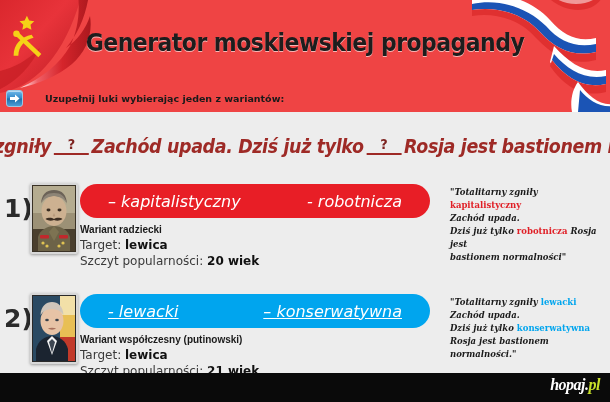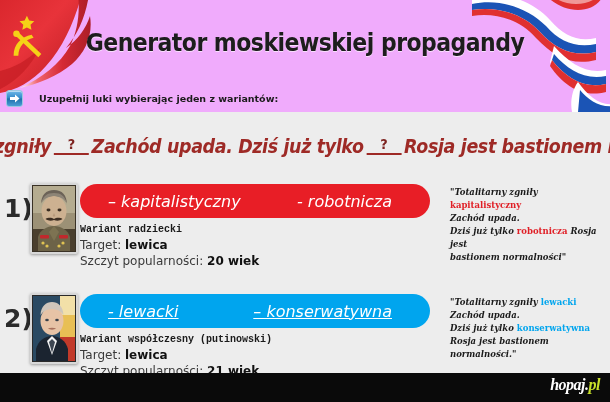--- a/index.html
+++ b/index.html
@@ -20,21 +20,21 @@
     background: #ededed;
     overflow: hidden;
   }
 
   
   .banner {
     position: absolute;
     left: 0; top: 0;
     width: 610px;
     height: 112px;
-    background: #f0abfc;
+    background: #ef4444;
     overflow: hidden;
   }
 
   
   .soviet-flag {
     position: absolute;
     left: -6px; top: -6px;
     width: 118px;
     height: 104px;
     overflow: hidden;
@@ -64,21 +64,21 @@
     text-shadow: 0 1px 0 rgba(255,255,255,0.6);
   }
 
   
   .instruction {
     position: absolute;
     left: 6px;
     top: 90px;
     display: flex;
     align-items: center;
-    gap: 16px;
+    gap: 22px;
   }
   .arrow-chip {
     width: 15px; height: 15px;
     border-radius: 3px;
     background: linear-gradient(180deg,#6fb8e8 0%, #2f87c9 48%, #1f6ea9 52%, #4a9ed6 100%);
     border: 1px solid #9ec7e2;
     box-shadow: inset 0 1px 0 rgba(255,255,255,0.5);
     display: flex;
     align-items: center;
     justify-content: center;
@@ -170,30 +170,30 @@
     align-items: center;
     justify-content: space-between;
     padding: 12px 26px;
     box-sizing: border-box;
     font-family: "DejaVu Sans", sans-serif;
     font-style: italic;
     font-size: 16px;
     color: #ffffff;
   }
   .pill .pill-left { margin-left: 2px; }
-  .pill .pill-right { margin-right: 12px; }
+  .pill .pill-right { margin-right: 2px; }
 
   .meta {
     position: absolute;
     left: 80px;
     top: 46px;
     width: 250px;
   }
   .meta-title {
-    font-family: Liberation Mono, monospace;
+    font-family: Liberation Sans, sans-serif;
     font-size: 10px;
     font-weight: bold;
     color: #1a1a1a;
     margin-bottom: 3px;
   }
   .meta-line {
     font-family: "DejaVu Sans", sans-serif;
     font-size: 12px;
     color: #3a3a3a;
     margin-bottom: 2px;

